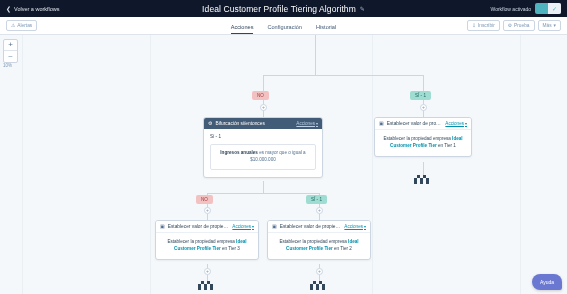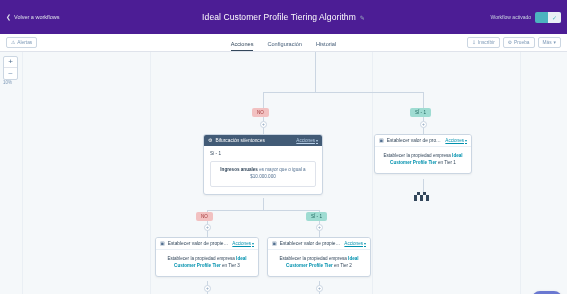--- a/index.html
+++ b/index.html
@@ -5,22 +5,22 @@
   * { box-sizing: border-box; margin: 0; padding: 0; }
   html, body {
     width: 567px; height: 294px;
     font-family: "Liberation Sans", sans-serif;
     overflow: hidden;
     background: #f5f8fa;
   }
 
   
   .topbar {
-    height: 34px;
-    background: #4c1d95;
+    height: 17px;
+    background: #0f172a;
     display: flex;
     align-items: center;
     position: relative;
     padding: 0 6px;
     color: #ffffff;
   }
   .back-link {
     display: flex; align-items: center; gap: 3px;
     font-size: 5.5px; color: #dfe3eb; cursor: pointer;
     white-space: nowrap;

